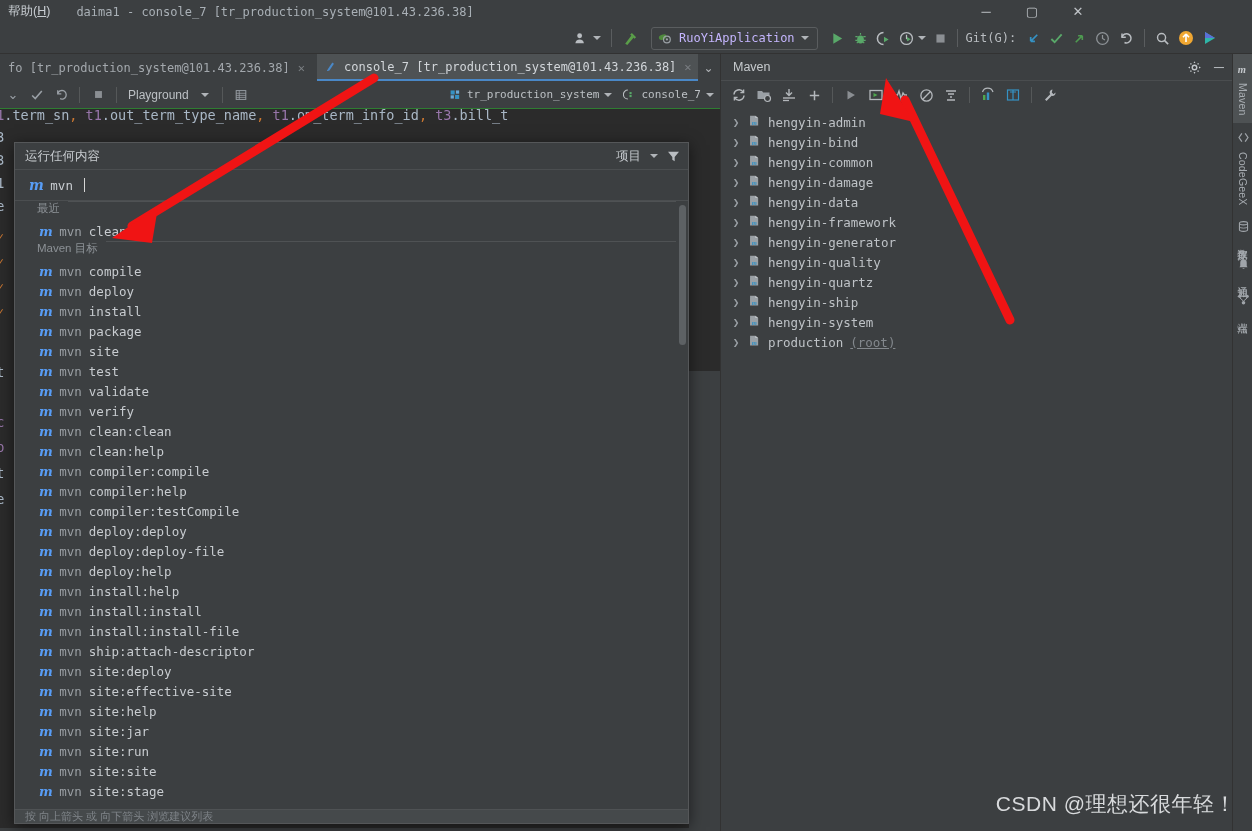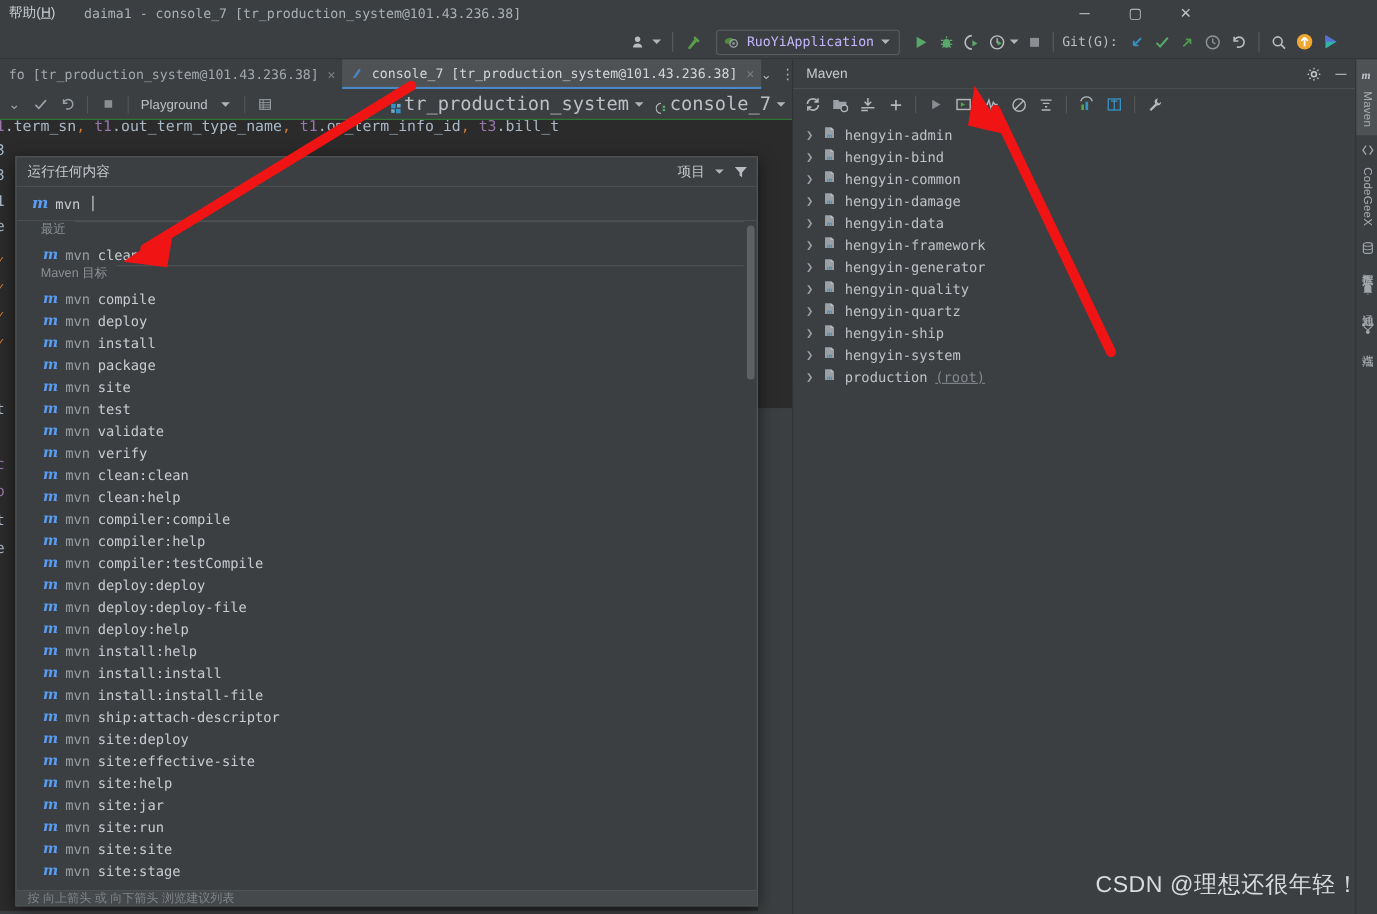--- a/index.html
+++ b/index.html
@@ -41,42 +41,42 @@
     height: 23px; padding: 0 8px 0 6px; color: #c4b5fd;
     font-size: 12px; font-family: "DejaVu Sans Mono", monospace;
   }
   .caret { width: 0; height: 0; border-left: 4px solid transparent; border-right: 4px solid transparent;
            border-top: 4px solid #b0b4b8; display: inline-block; }
   .git-label { color: #b9bdc1; font-size: 12px; font-family: "DejaVu Sans Mono", monospace; margin: 0 6px 0 2px; }
 
   
   .tabsrow {
     position: absolute; left: 0; top: 54px; width: 720px; height: 27px;
-    background: #3c3f41; display: flex; align-items: stretch;
+    background: #3c3f41; display: flex; align-items: stretch; gap: 6px;
   }
   .tab {
     display: flex; align-items: center; gap: 6px; padding: 0 6px 0 8px;
     color: #a3a8ad; font-size: 12px; font-family: "DejaVu Sans Mono", monospace;
     white-space: nowrap;
   }
   .tab.active { background: #4e5254; color: #d2d6da; border-bottom: 2px solid #4a88c7; }
   .tab .x { color: #7b7f83; font-size: 12px; margin-left: 2px; }
   .tabs-right { margin-left: auto; display: flex; align-items: center; gap: 8px; padding-right: 6px; color: #b0b4b8; }
 
   
   .subtoolbar {
     position: absolute; left: 0; top: 81px; width: 720px; height: 28px;
     background: #3c3f41; display: flex; align-items: center; gap: 2px; padding-left: 2px;
     border-bottom: 1px solid #2f7d32;
   }
   .st-ic { width: 22px; height: 22px; display: flex; align-items: center; justify-content: center; color: #9aa0a6; font-size: 13px; }
   .st-text { color: #bcc0c4; font-size: 12px; padding: 0 4px; }
   .st-sep { width: 1px; height: 16px; background: #555859; margin: 0 5px; }
   .st-right { margin-left: auto; display: flex; align-items: center; gap: 5px; padding-right: 6px; }
-  .st-chip { display: flex; align-items: flex-end; color: #bcc0c4; font-size: 17px;
+  .st-chip { display: flex; align-items: flex-end; gap: 5px; color: #bcc0c4; font-size: 11px;
              font-family: "DejaVu Sans Mono", monospace; }
 
   
   .editor {
     position: absolute; left: 0; top: 109px; width: 720px; height: 722px;
     background: #2b2b2b; overflow: hidden;
     font-family: "DejaVu Sans Mono", monospace; font-size: 13.5px;
     white-space: pre;
   }
   .codeline { position: absolute; left: -12px; color: #a9b7c6; }

